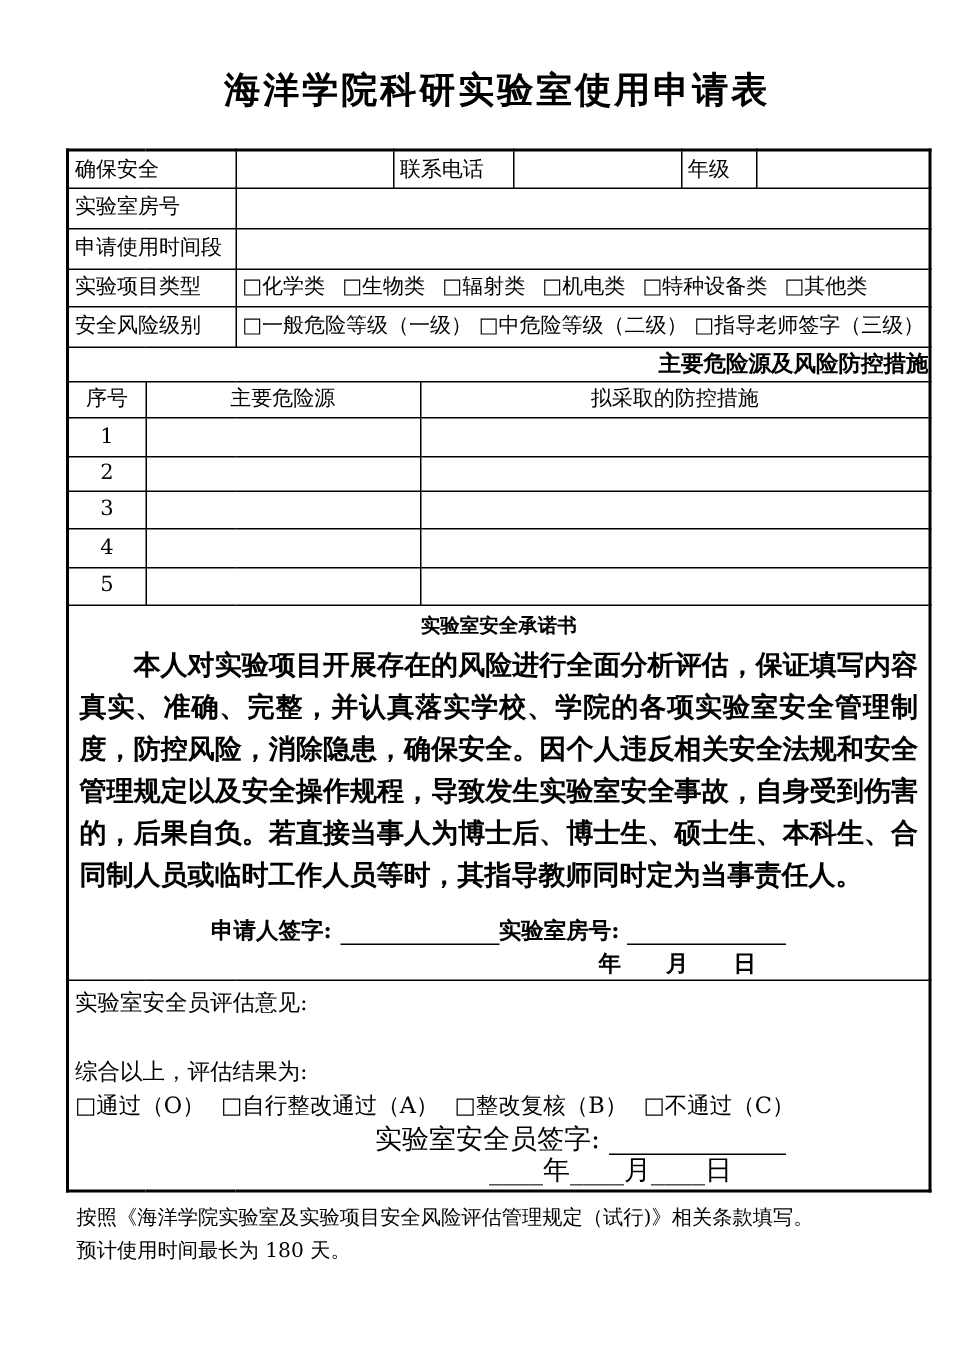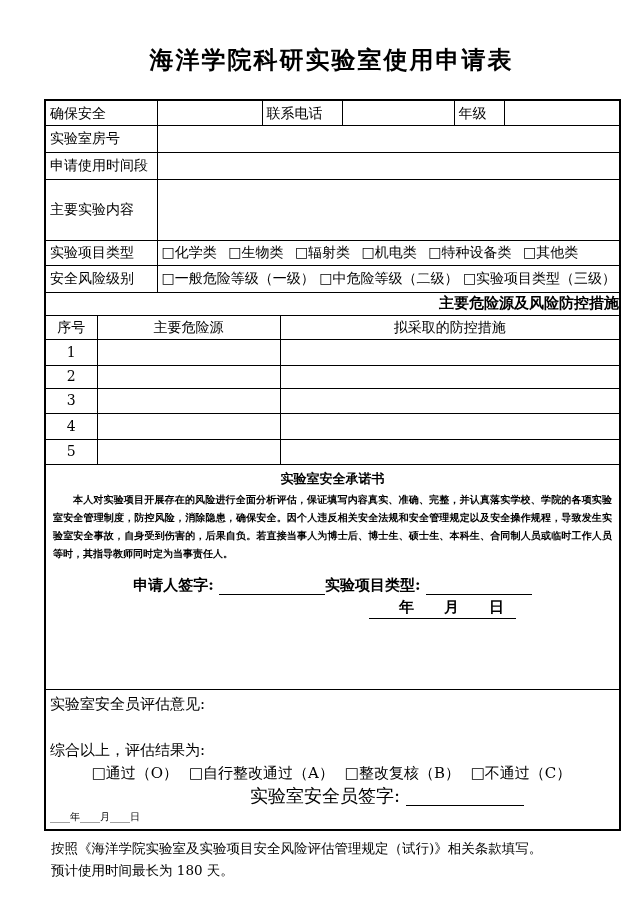--- a/index.html
+++ b/index.html
@@ -17,38 +17,38 @@
        overflow:hidden; vertical-align:middle; line-height:1.3; }
   td.center { text-align:center; padding:0; }
   td.sec-title { text-align:right; font-weight:bold; font-size:15px; padding:0; }
   td.options { font-size:14px; white-space:nowrap; }
   .opt { margin-right:7px; }
   .opt-tight { margin-right:0; }
 
   
   td.commit { padding:4px 0 0 0; vertical-align:top; }
   .c-title { text-align:center; font-weight:bold; font-size:13px; line-height:20px; }
-  .c-body { margin:2px 7px 0 7px; font-weight:bold; font-size:10px;
-            line-height:18px; text-indent:2em; text-align:justify; }
+  .c-body { margin:2px 7px 0 7px; font-weight:bold; font-size:18px;
+            line-height:28px; text-indent:2em; text-align:justify; }
   .c-sig { margin-top:13px; text-align:center; font-weight:bold; font-size:15px; }
   .uline { display:inline-block; border-bottom:1px solid #000;
            height:15px; vertical-align:bottom; }
   .c-date { margin-top:3px; text-align:right; padding-right:103px;
             font-weight:bold; font-size:15px; }
   .uline-text { border-bottom:1px solid #000; padding:0 12px 2px 30px; }
 
   
   td.assess { padding:4px 0 0 4px; vertical-align:top; font-size:15px; }
   .a-opinion { line-height:20px; }
   .a-summary { margin-top:26px; line-height:20px; }
-  .a-options { margin-top:3px; line-height:20px; white-space:nowrap;text-align:center; }
+  .a-options { margin-top:3px; line-height:20px; white-space:nowrap; }
   .a-opt { margin-right:6px; }
   .a-sign { margin-top:3px; margin-left:200px; line-height:20px; font-size:18px; }
-  .a-date { margin-top:1px; padding-right:131px;
-            line-height:20px; font-size:10px; }
+  .a-date { margin-top:1px; text-align:right; padding-right:131px;
+            line-height:20px; font-size:18px; }
 
   .footer { margin:6px 0 0 40px; font-size:13.5px; line-height:22px; }
 </style>
 </head>
 <body>
 
 <div class="page">
 
   <h1 class="title">海洋学院科研实验室使用申请表</h1>
 
@@ -77,43 +77,39 @@
     <tr style="height:27px">
       <td colspan="2">实验室房号</td>
       <td colspan="6"></td>
     </tr>
 
     <tr style="height:27px">
       <td colspan="2">申请使用时间段</td>
       <td colspan="6"></td>
     </tr>
 
-    <tr style="height:61px">
-      <td colspan="2">主要实验内容</td>
-      <td colspan="6"></td>
-    </tr>
 
     <tr style="height:25px">
       <td colspan="2">实验项目类型</td>
       <td colspan="6" class="options">
         <span class="opt">□化学类</span>
         <span class="opt">□生物类</span>
         <span class="opt">□辐射类</span>
         <span class="opt">□机电类</span>
         <span class="opt">□特种设备类</span>
         <span class="opt">□其他类</span>
       </td>
     </tr>
 
     <tr style="height:27px">
       <td colspan="2">安全风险级别</td>
       <td colspan="6" class="options">
         <span class="opt-tight">□一般危险等级（一级）</span>
         <span class="opt-tight">□中危险等级（二级）</span>
-        <span class="opt-tight">□实验项目类型（三级）</span>
+        <span class="opt-tight">□指导老师签字（三级）</span>
       </td>
     </tr>
 
     <tr style="height:23px">
       <td colspan="8" class="sec-title">主要危险源及风险防控措施</td>
     </tr>
 
     <tr style="height:24px">
       <td class="center">序号</td>
       <td colspan="3" class="center">主要危险源</td>
@@ -145,21 +141,21 @@
       <td colspan="3"></td>
       <td colspan="4"></td>
     </tr>
 
     <tr style="height:225px">
       <td colspan="8" class="commit">
         <div class="c-title">实验室安全承诺书</div>
         <p class="c-body">本人对实验项目开展存在的风险进行全面分析评估，保证填写内容真实、准确、完整，并认真落实学校、学院的各项实验室安全管理制度，防控风险，消除隐患，确保安全。因个人违反相关安全法规和安全管理规定以及安全操作规程，导致发生实验室安全事故，自身受到伤害的，后果自负。若直接当事人为博士后、博士生、硕士生、本科生、合同制人员或临时工作人员等时，其指导教师同时定为当事责任人。</p>
         <div class="c-sig">
           <span>申请人签字:</span>
-          <span class="uline" style="width:106px"></span><span>实验项目类型:</span>
+          <span class="uline" style="width:106px"></span><span>实验室房号:</span>
           <span class="uline" style="width:106px"></span>
         </div>
         <div class="c-date">
           <span class="uline-text">年　　月　　日</span>
         </div>
       </td>
     </tr>
 
     <tr style="height:141px">
       <td colspan="8" class="assess">

